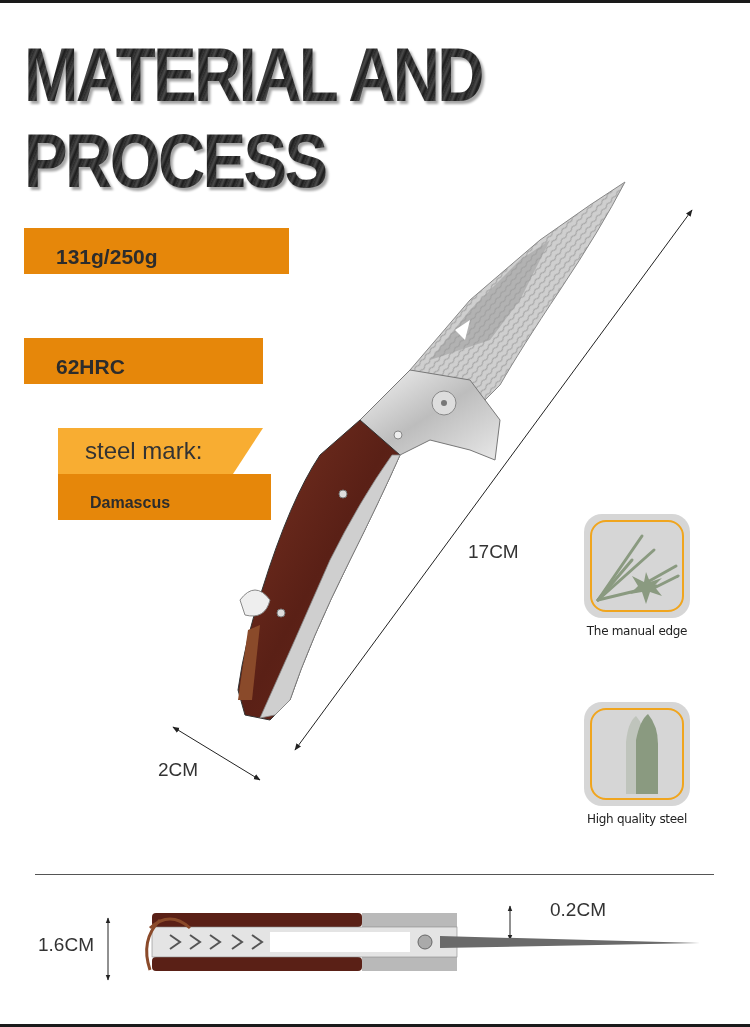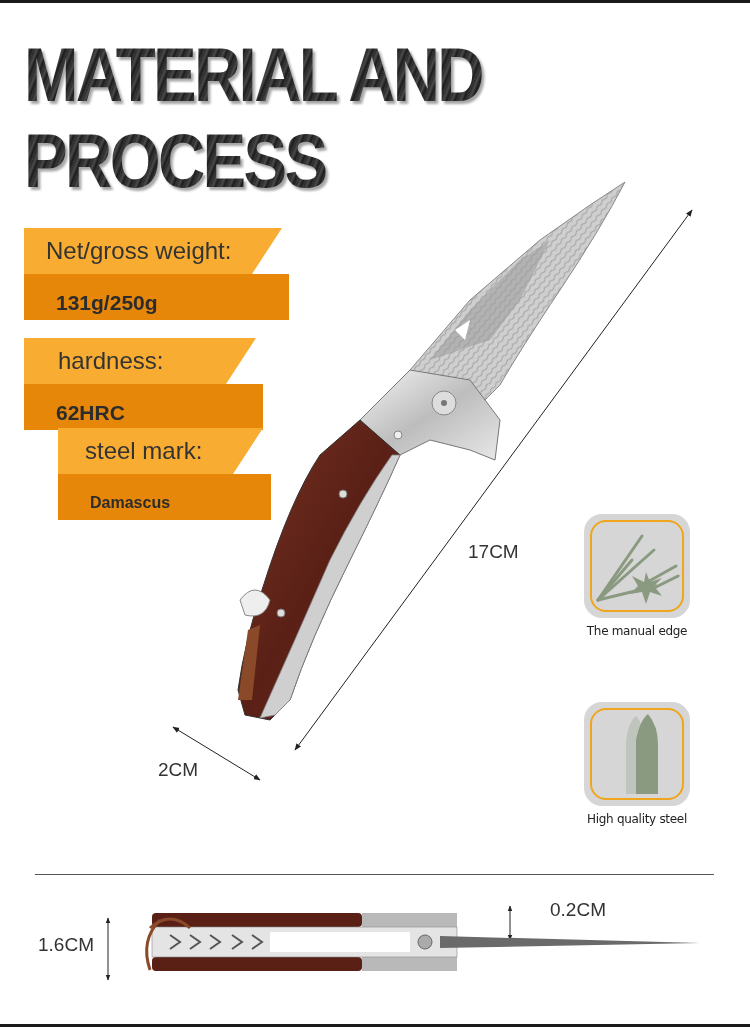--- a/index.html
+++ b/index.html
@@ -69,25 +69,23 @@
 <body>
 
 <div class="top-rule"></div>
 
 <h1 class="headline">
   <span>MATERIAL AND</span>
   <span>PROCESS</span>
 </h1>
 
 <div class="spec spec1">
-  <div class="label-band">Net/gross weight:</div>
   <div class="value-band">131g/250g</div>
 </div>
 <div class="spec spec2">
-  <div class="label-band">hardness:</div>
   <div class="value-band">62HRC</div>
 </div>
 <div class="spec spec3">
   <div class="label-band">steel mark:</div>
   <div class="value-band">Damascus</div>
 </div>
 
 <svg class="knife-canvas" width="750" height="870" style="position:absolute;left:0;top:0;pointer-events:none;">
   <defs>
     <linearGradient id="steel" x1="0" y1="0" x2="1" y2="1">

